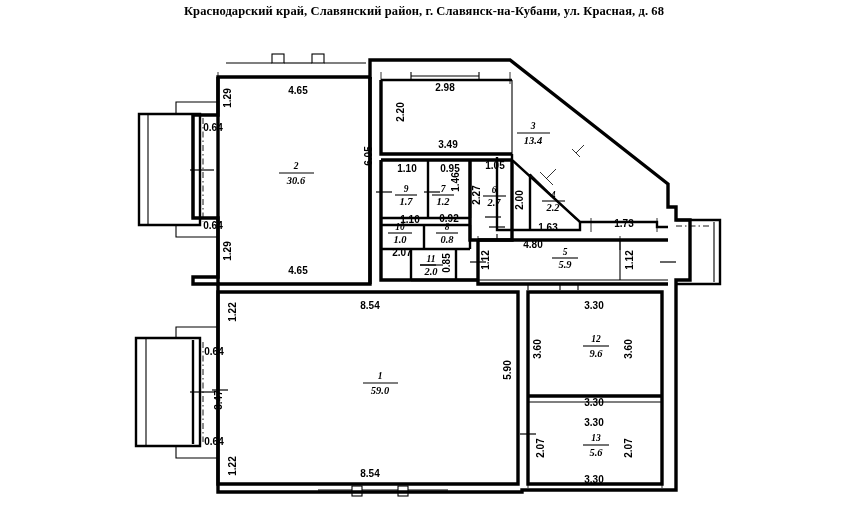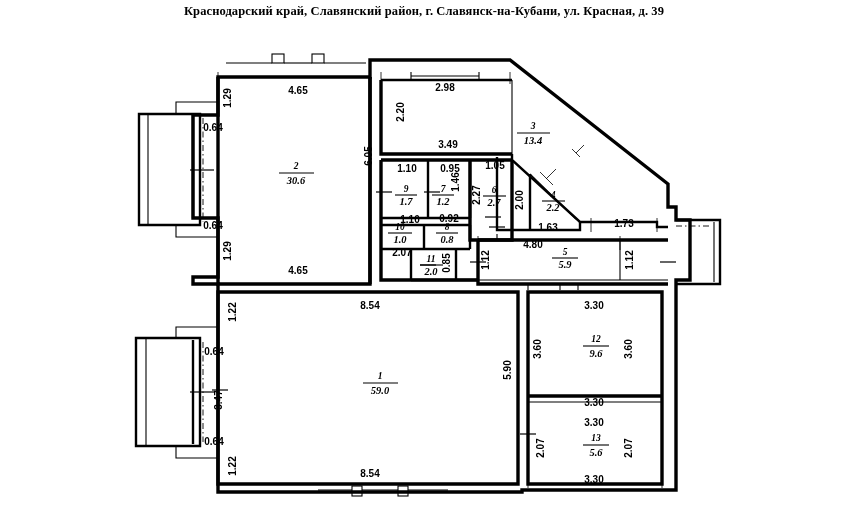--- a/index.html
+++ b/index.html
@@ -22,21 +22,21 @@
   .thin{fill:none;stroke:#000;stroke-width:1.1;}
   .hair{fill:none;stroke:#000;stroke-width:0.8;}
   .dash{fill:none;stroke:#000;stroke-width:0.9;stroke-dasharray:6 3 1.5 3;}
   .tick{stroke:#000;stroke-width:1.2;}
 </style>
 </head>
 <body>
 
 <div id="page">
 
-  <div id="title">Краснодарский край, Славянский район, г. Славянск-на-Кубани, ул. Красная, д. 39</div>
+  <div id="title">Краснодарский край, Славянский район, г. Славянск-на-Кубани, ул. Красная, д. 68</div>
 
   <div id="plan">
   <svg width="848" height="508" viewBox="0 0 848 508" xmlns="http://www.w3.org/2000/svg">
 
     <g>
 
       <path class="wall" d="
         M 218,55
         L 370,55
         L 370,38

